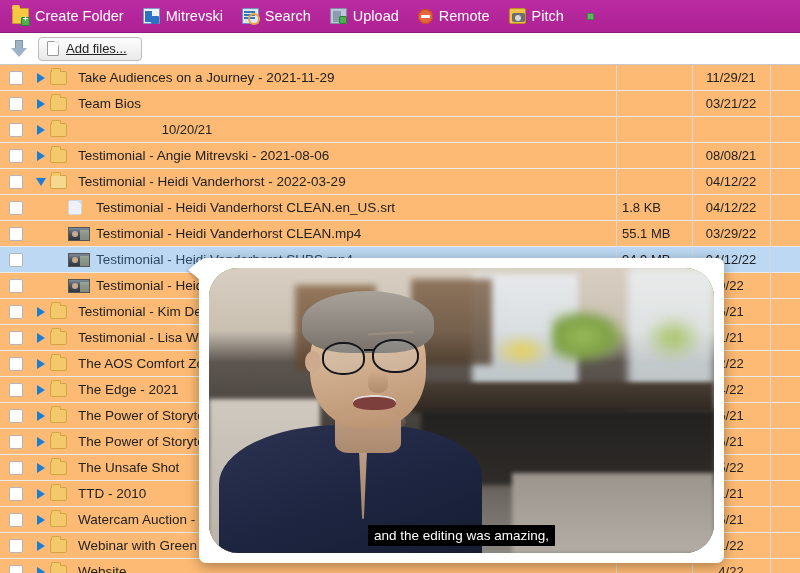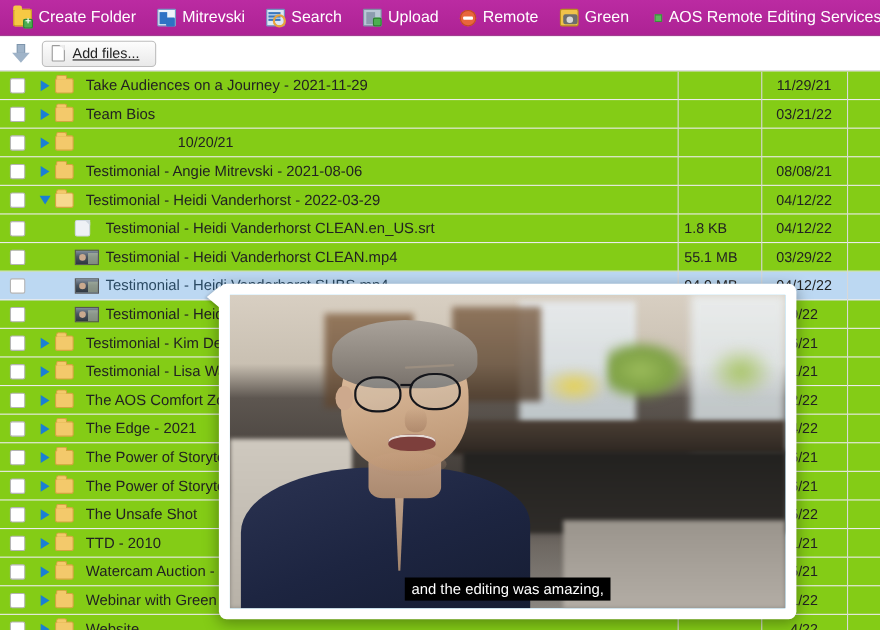--- a/index.html
+++ b/index.html
@@ -87,21 +87,21 @@
     height:24px;padding:0 14px 0 8px;
     background: linear-gradient(180deg,#fdfdfd,#e9e9e9);
     border:1px solid #bdbdbd;border-radius:4px;
     cursor:pointer;
   }
   .ic-doc{width:12px;height:15px;background:#fff;border:1px solid #9a9a9a;border-radius:1px;position:relative;flex:0 0 auto;}
   .ic-doc:after{content:"";position:absolute;right:-1px;top:-1px;border-left:5px solid transparent;border-top:5px solid #ececec;}
   .addfiles-label{font-size:13px;color:#222;text-decoration:underline;}
 
   
-  .table-wrap{ position:relative; width:800px; height:508px; background:#84cc16; overflow:hidden;}
+  .table-wrap{ position:relative; width:800px; height:508px; background:#fdba74; overflow:hidden;}
   .rows{ position:relative; }
   .row{
     position:relative;
     height:26px;
     display:flex; align-items:center;
     border-bottom:1px solid #ebebeb;
     font-size:13.5px; color:#222;
     white-space:nowrap;
   }
   .row.selected{ background:#bcd8f2; }
@@ -149,21 +149,21 @@
   .popup-tail{
     position:absolute; left:-11px; top:2px;
     width:0;height:0;
     border-top:10px solid transparent;
     border-bottom:10px solid transparent;
     border-right:12px solid #fff;
     filter: drop-shadow(-2px 1px 1px rgba(0,0,0,.15));
   }
   .video{
     position:relative; width:100%; height:100%;
-    overflow:hidden; background:#7dd3fc;
+    overflow:hidden; background:#4d7c0f;border-radius:29px;
   }
   
   .v-bg{position:absolute;inset:0;background:
       linear-gradient(180deg,#d8cfc2 0%,#c9c0b2 22%,#5d5650 33%,#3f3a36 62%,#6e6862 80%,#8a8680 100%);}
   .v-window{position:absolute;left:52%;top:2%;width:21%;height:42%;background:linear-gradient(180deg,#e9eef2,#cfd9de);opacity:.85;filter:blur(3px);}
   .v-window2{position:absolute;left:83%;top:0%;width:17%;height:50%;background:linear-gradient(180deg,#eef3f6,#d6e0e4);opacity:.8;filter:blur(4px);}
   .v-plant{position:absolute;left:68%;top:14%;width:15%;height:20%;background:radial-gradient(ellipse at 40% 50%,#9bbb5a 0%,#7da044 45%,rgba(125,160,68,0) 70%);filter:blur(4px);}
   .v-plant2{position:absolute;left:86%;top:16%;width:12%;height:17%;background:radial-gradient(ellipse at 50% 50%,#a7c462 0%,rgba(167,196,98,0) 70%);filter:blur(5px);}
   .v-yellow{position:absolute;left:56%;top:23%;width:12%;height:12%;background:radial-gradient(ellipse at 50% 50%,#e6d14f 0%,rgba(230,209,79,0) 70%);filter:blur(4px);}
   .v-chairL{position:absolute;left:17%;top:6%;width:16%;height:30%;background:linear-gradient(180deg,#8a6a4c,#5d4632);filter:blur(3px);opacity:.85;}
@@ -226,26 +226,25 @@
       <span class="tb-label">Upload</span>
     </div>
 
     <div class="tb-item">
       <span class="tb-ico ic-delete"></span>
       <span class="tb-label">Remote</span>
     </div>
 
     <div class="tb-item">
       <span class="tb-ico ic-share"></span>
-      <span class="tb-label">Green</span>
+      <span class="tb-label">Pitch</span>
     </div>
 
     <div class="tb-item" style="margin-left:4px;">
       <span class="ic-bullet"></span>
-      <span class="tb-title">AOS Remote Editing Services</span>
     </div>
   </div>
 
   <div class="addbar">
     <span class="dl-arrow">
       <i class="stem"></i>
         <i class="head"></i>
     </span>
     <div class="addfiles-btn">
       <span class="ic-doc"></span>

